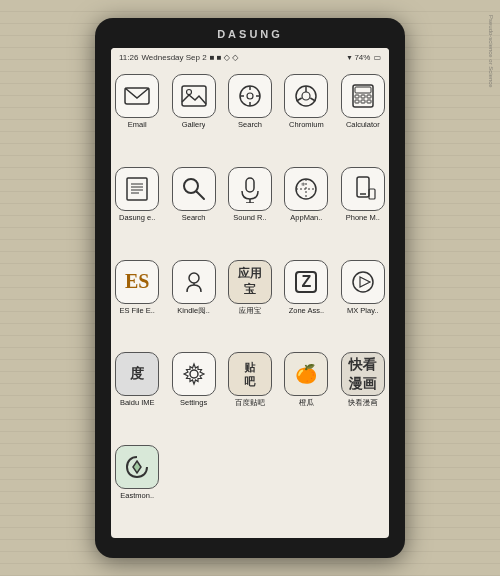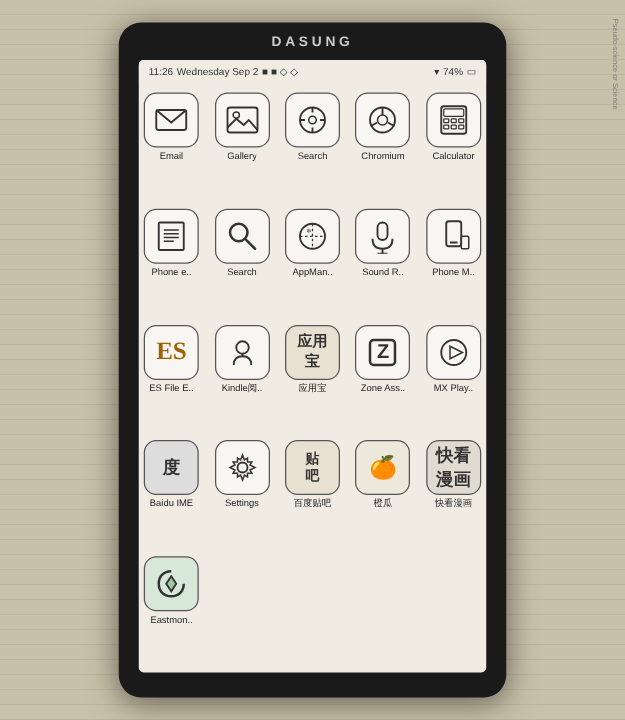--- a/index.html
+++ b/index.html
@@ -238,60 +238,60 @@
       <div class="app-item">
         <div class="app-icon">
           <svg viewBox="0 0 28 28" fill="none" xmlns="http://www.w3.org/2000/svg" width="28" height="28">
             <rect x="4" y="3" width="20" height="22" rx="1" stroke="#333" stroke-width="1.5" fill="none"></rect>
             <line x1="8" y1="9" x2="20" y2="9" stroke="#333" stroke-width="1.2"></line>
             <line x1="8" y1="12" x2="20" y2="12" stroke="#333" stroke-width="1.2"></line>
             <line x1="8" y1="15" x2="20" y2="15" stroke="#333" stroke-width="1.2"></line>
             <line x1="8" y1="18" x2="16" y2="18" stroke="#333" stroke-width="1.2"></line>
           </svg>
         </div>
-        <span class="app-label">Phone e..</span>
+        <span class="app-label">Dasung e..</span>
       </div>
 
       <div class="app-item">
         <div class="app-icon">
           <svg viewBox="0 0 28 28" fill="none" xmlns="http://www.w3.org/2000/svg" width="28" height="28">
             <circle cx="11" cy="11" r="7" stroke="#333" stroke-width="2" fill="none"></circle>
             <line x1="16.5" y1="16.5" x2="24" y2="24" stroke="#333" stroke-width="2" stroke-linecap="round"></line>
           </svg>
         </div>
         <span class="app-label">Search</span>
+      </div>
+
+      <div class="app-item">
+        <div class="app-icon">
+          <svg viewBox="0 0 28 28" fill="none" xmlns="http://www.w3.org/2000/svg" width="28" height="28">
+            <rect x="10" y="3" width="8" height="14" rx="4" stroke="#333" stroke-width="1.5" fill="none"></rect>
+            <path d="M6 16 Q6 24 14 24 Q22 24 22 16" stroke="#333" stroke-width="1.5" fill="none"></path>
+            <line x1="14" y1="24" x2="14" y2="28" stroke="#333" stroke-width="1.5"></line>
+            <line x1="10" y1="28" x2="18" y2="28" stroke="#333" stroke-width="1.5"></line>
+          </svg>
+        </div>
+        <span class="app-label">Sound R..</span>
       </div>
 
       <div class="app-item">
         <div class="app-icon">
           <svg viewBox="0 0 28 28" fill="none" xmlns="http://www.w3.org/2000/svg" width="28" height="28">
             <circle cx="14" cy="14" r="10" stroke="#333" stroke-width="1.5" fill="none"></circle>
             <line x1="14" y1="4" x2="14" y2="24" stroke="#333" stroke-width="1" stroke-dasharray="2,2"></line>
             <line x1="4" y1="14" x2="24" y2="14" stroke="#333" stroke-width="1" stroke-dasharray="2,2"></line>
             <text x="9" y="11" font-size="5" fill="#333">❄</text>
           </svg>
         </div>
         <span class="app-label">AppMan..</span>
       </div>
 
       <div class="app-item">
         <div class="app-icon">
           <svg viewBox="0 0 28 28" fill="none" xmlns="http://www.w3.org/2000/svg" width="28" height="28">
-            <rect x="10" y="3" width="8" height="14" rx="4" stroke="#333" stroke-width="1.5" fill="none"></rect>
-            <path d="M6 16 Q6 24 14 24 Q22 24 22 16" stroke="#333" stroke-width="1.5" fill="none"></path>
-            <line x1="14" y1="24" x2="14" y2="28" stroke="#333" stroke-width="1.5"></line>
-            <line x1="10" y1="28" x2="18" y2="28" stroke="#333" stroke-width="1.5"></line>
-          </svg>
-        </div>
-        <span class="app-label">Sound R..</span>
-      </div>
-
-      <div class="app-item">
-        <div class="app-icon">
-          <svg viewBox="0 0 28 28" fill="none" xmlns="http://www.w3.org/2000/svg" width="28" height="28">
             <rect x="8" y="2" width="12" height="20" rx="2" stroke="#333" stroke-width="1.5" fill="none"></rect>
             <line x1="11" y1="19" x2="17" y2="19" stroke="#333" stroke-width="1.5"></line>
             <rect x="20" y="14" width="6" height="10" rx="1" stroke="#333" stroke-width="1.2" fill="none"></rect>
           </svg>
         </div>
         <span class="app-label">Phone M..</span>
       </div>
 
       <div class="app-item">
         <div class="app-icon">

